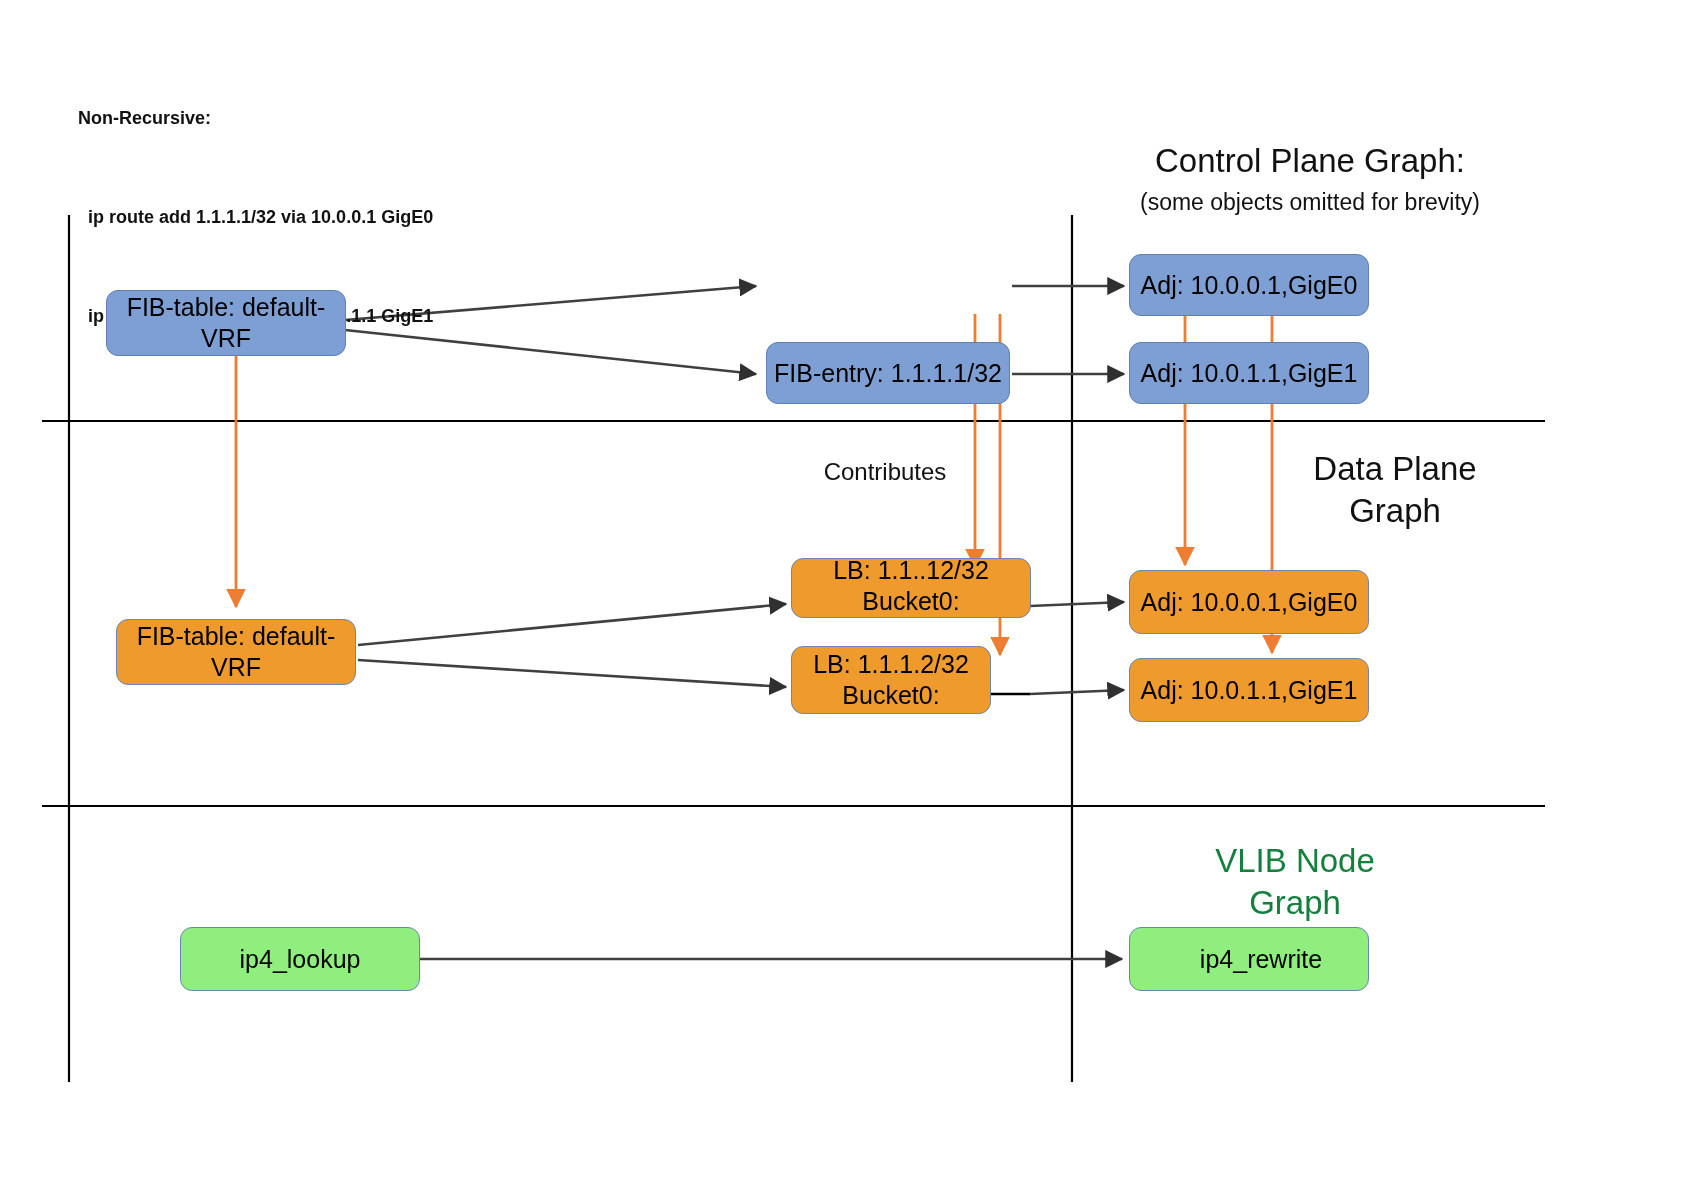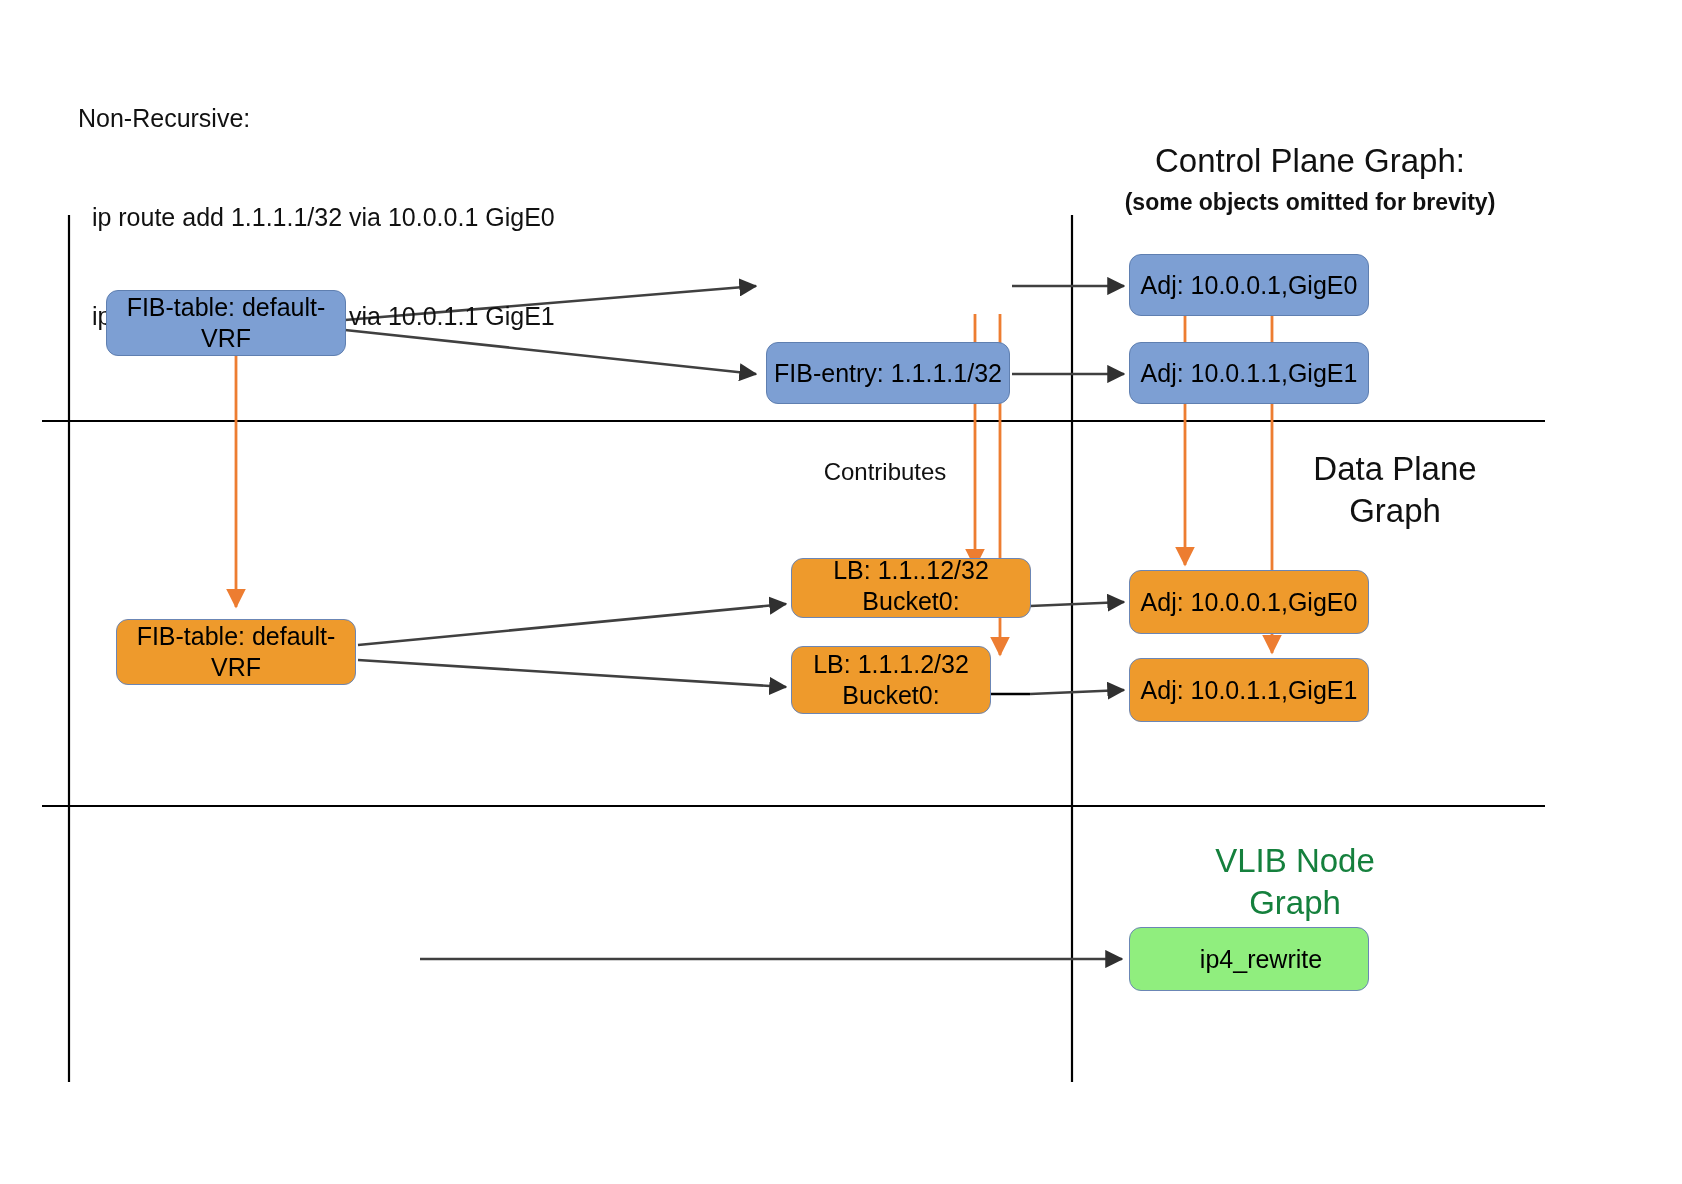--- a/index.html
+++ b/index.html
@@ -2,28 +2,28 @@
 <html><head>
 <meta charset="utf-8">
 <style>
   html,body{margin:0;padding:0;background:#ffffff;}
   body{width:1682px;height:1184px;position:relative;overflow:hidden;
        font-family:"Liberation Sans", sans-serif;color:#000;}
   #stage{position:absolute;left:0;top:0;width:1682px;height:1184px;}
   .abs{position:absolute;}
 
   
-  .code-block{left:78px;top:36px;width:700px;font-size:25px;line-height:33px;
-              white-space:pre;color:#111;}
+  .code-block{left:78px;top:36px;width:700px;font-size:18px;line-height:33px;
+              white-space:pre;color:#111;font-weight:bold;}
   .code-line{white-space:pre;}
 
   .hdr-cp{left:1100px;top:142px;width:420px;text-align:center;font-size:33px;
           line-height:38px;color:#111;}
   .hdr-cp-sub{left:1100px;top:188px;width:420px;text-align:center;font-size:23px;
-          line-height:28px;color:#111;font-weight:bold;}
+          line-height:28px;color:#111;}
 
   .hdr-dp{left:1230px;top:448px;width:330px;text-align:center;font-size:33px;
           line-height:42px;color:#111;}
   .hdr-vlib{left:1130px;top:840px;width:330px;text-align:center;font-size:33px;
             line-height:42px;color:#15803d;}
 
   .lbl-contrib{left:790px;top:458px;width:190px;text-align:center;font-size:24px;color:#111;}
 
   
   .node{position:absolute;box-sizing:border-box;border-radius:12px;
@@ -142,18 +142,21 @@
   </div>
 
   <div class="node orange" style="left:1129px;top:570px;width:240px;height:64px;">
     <span>Adj: 10.0.0.1,GigE0</span>
   </div>
 
   <div class="node orange" style="left:1129px;top:658px;width:240px;height:64px;">
     <span>Adj: 10.0.1.1,GigE1</span>
   </div>
 
+  <div class="node green" style="left:180px;top:927px;width:240px;height:64px;">
+    <span>ip4_lookup</span>
+  </div>
 
   <div class="node green" style="left:1129px;top:927px;width:240px;height:64px;padding-left:24px;">
     <span>ip4_rewrite</span>
   </div>
 
 </div>
 
 </body></html>

